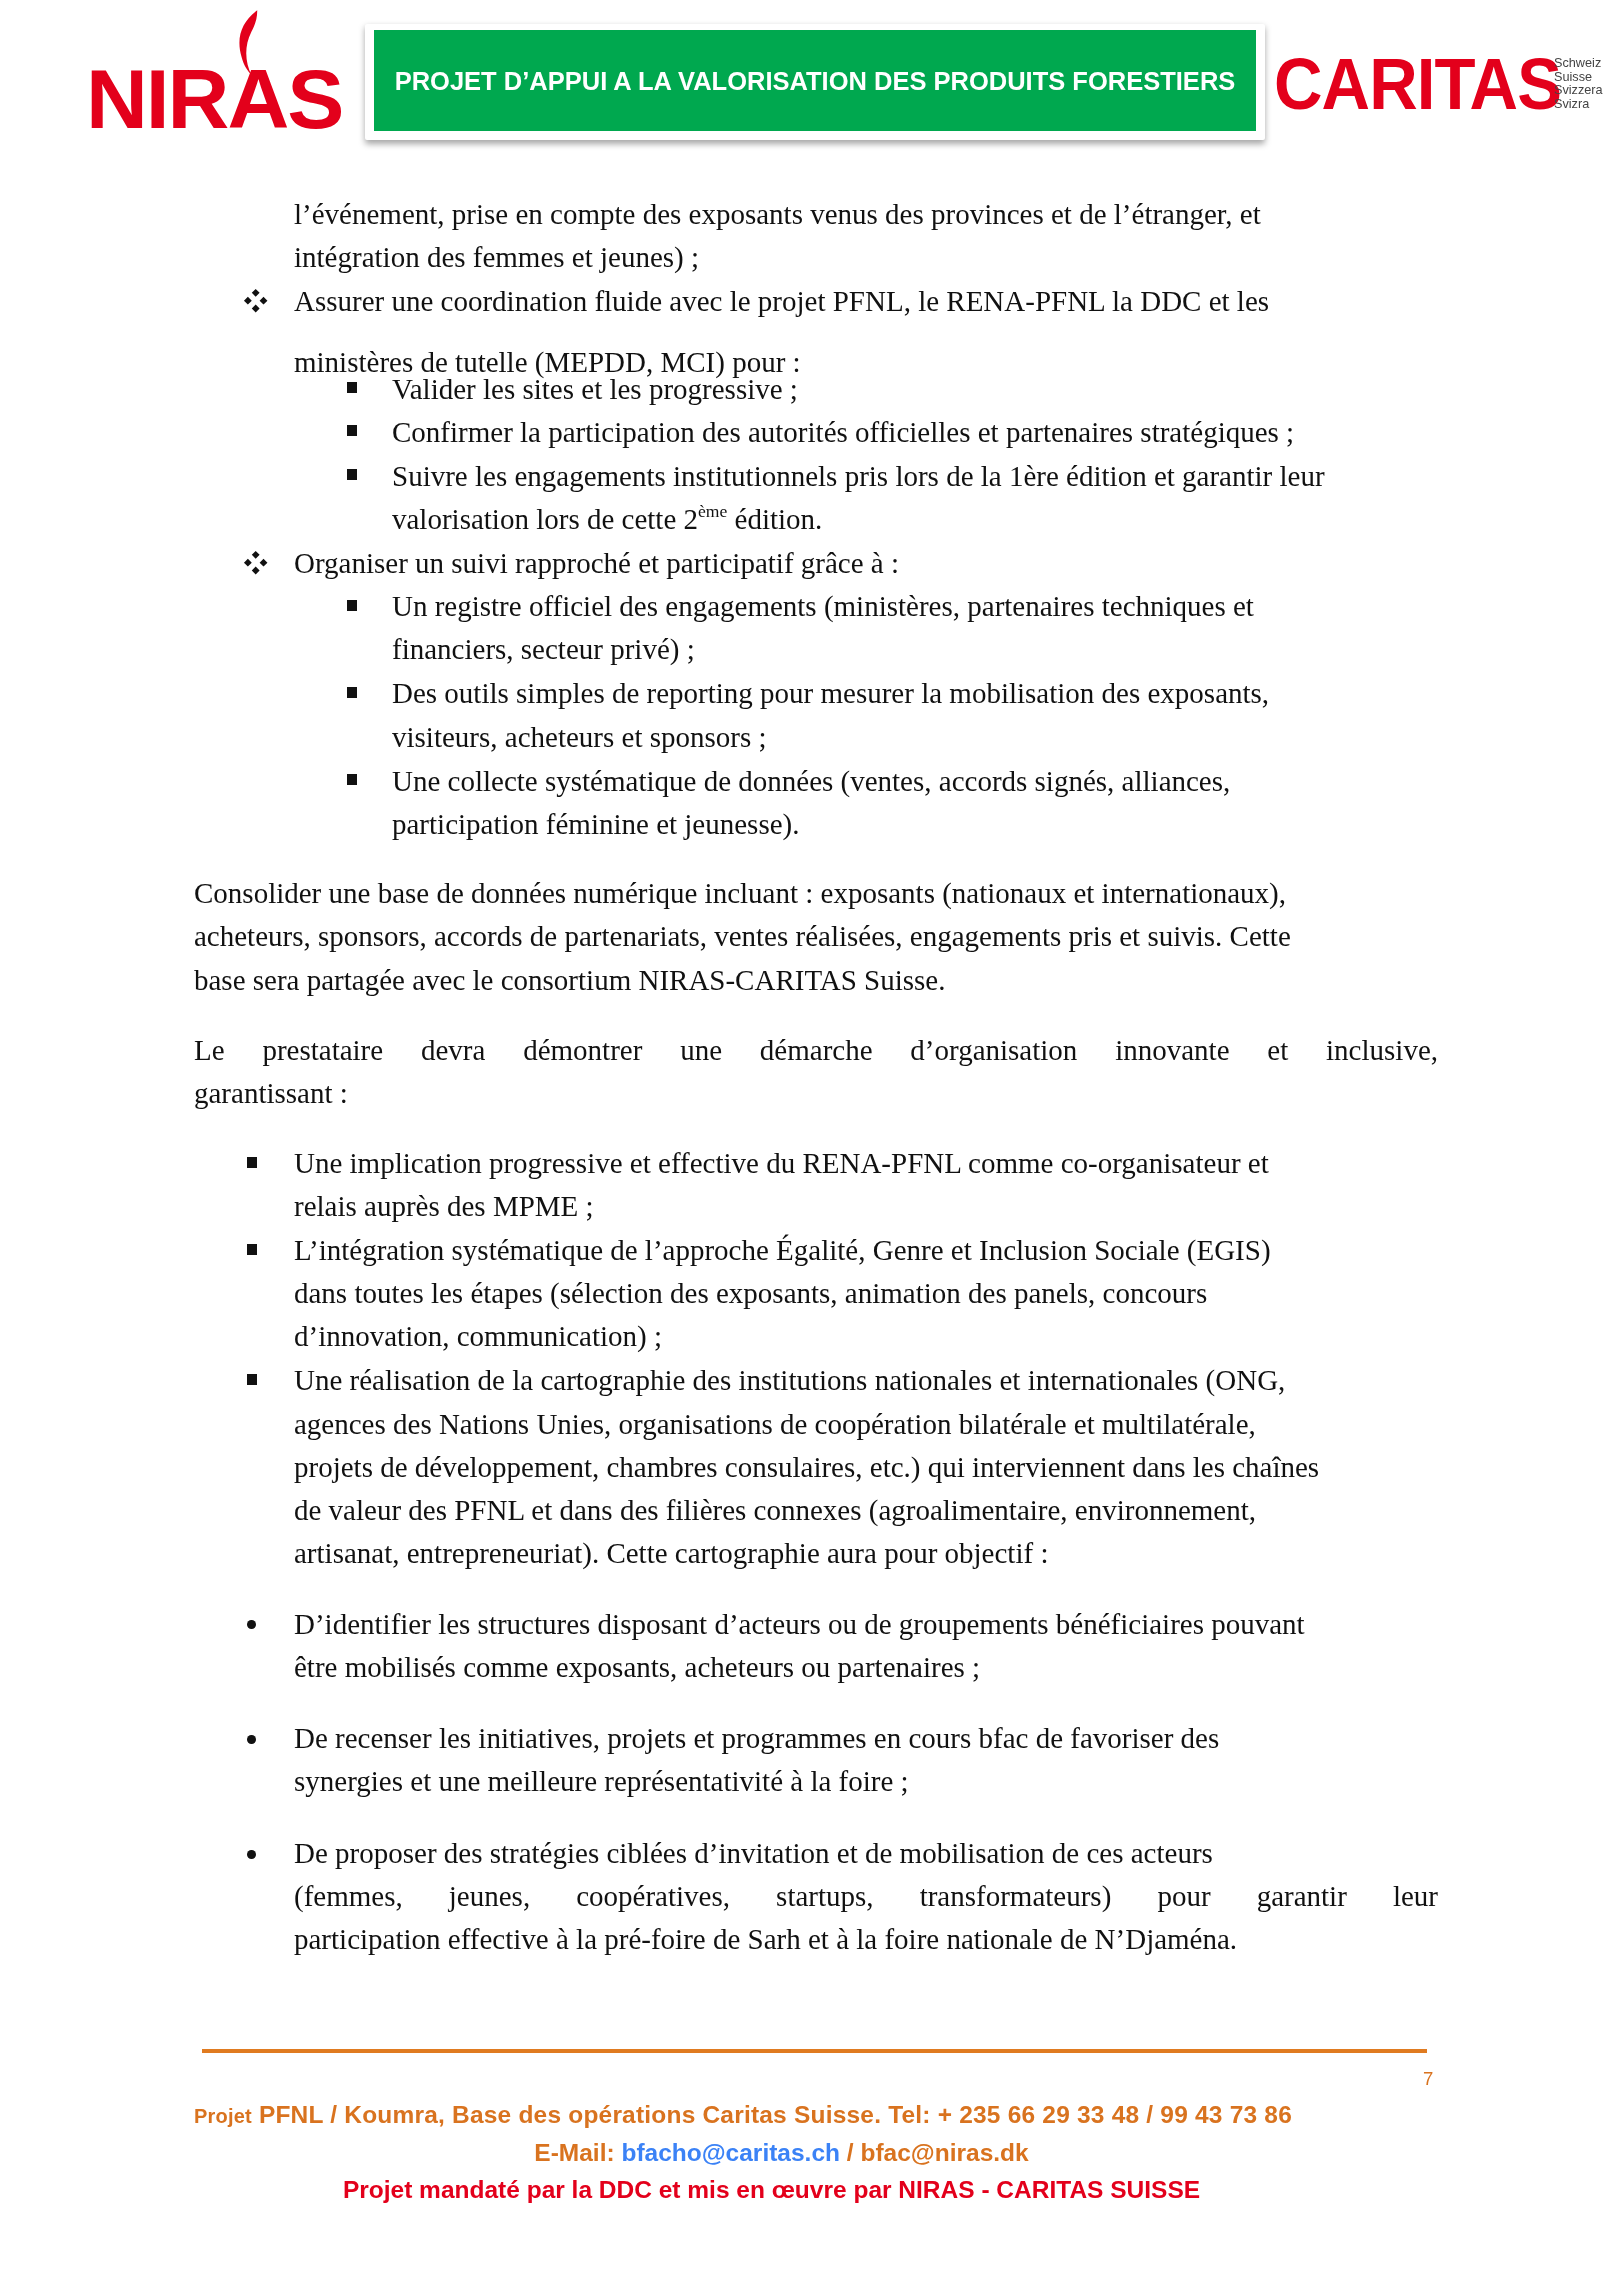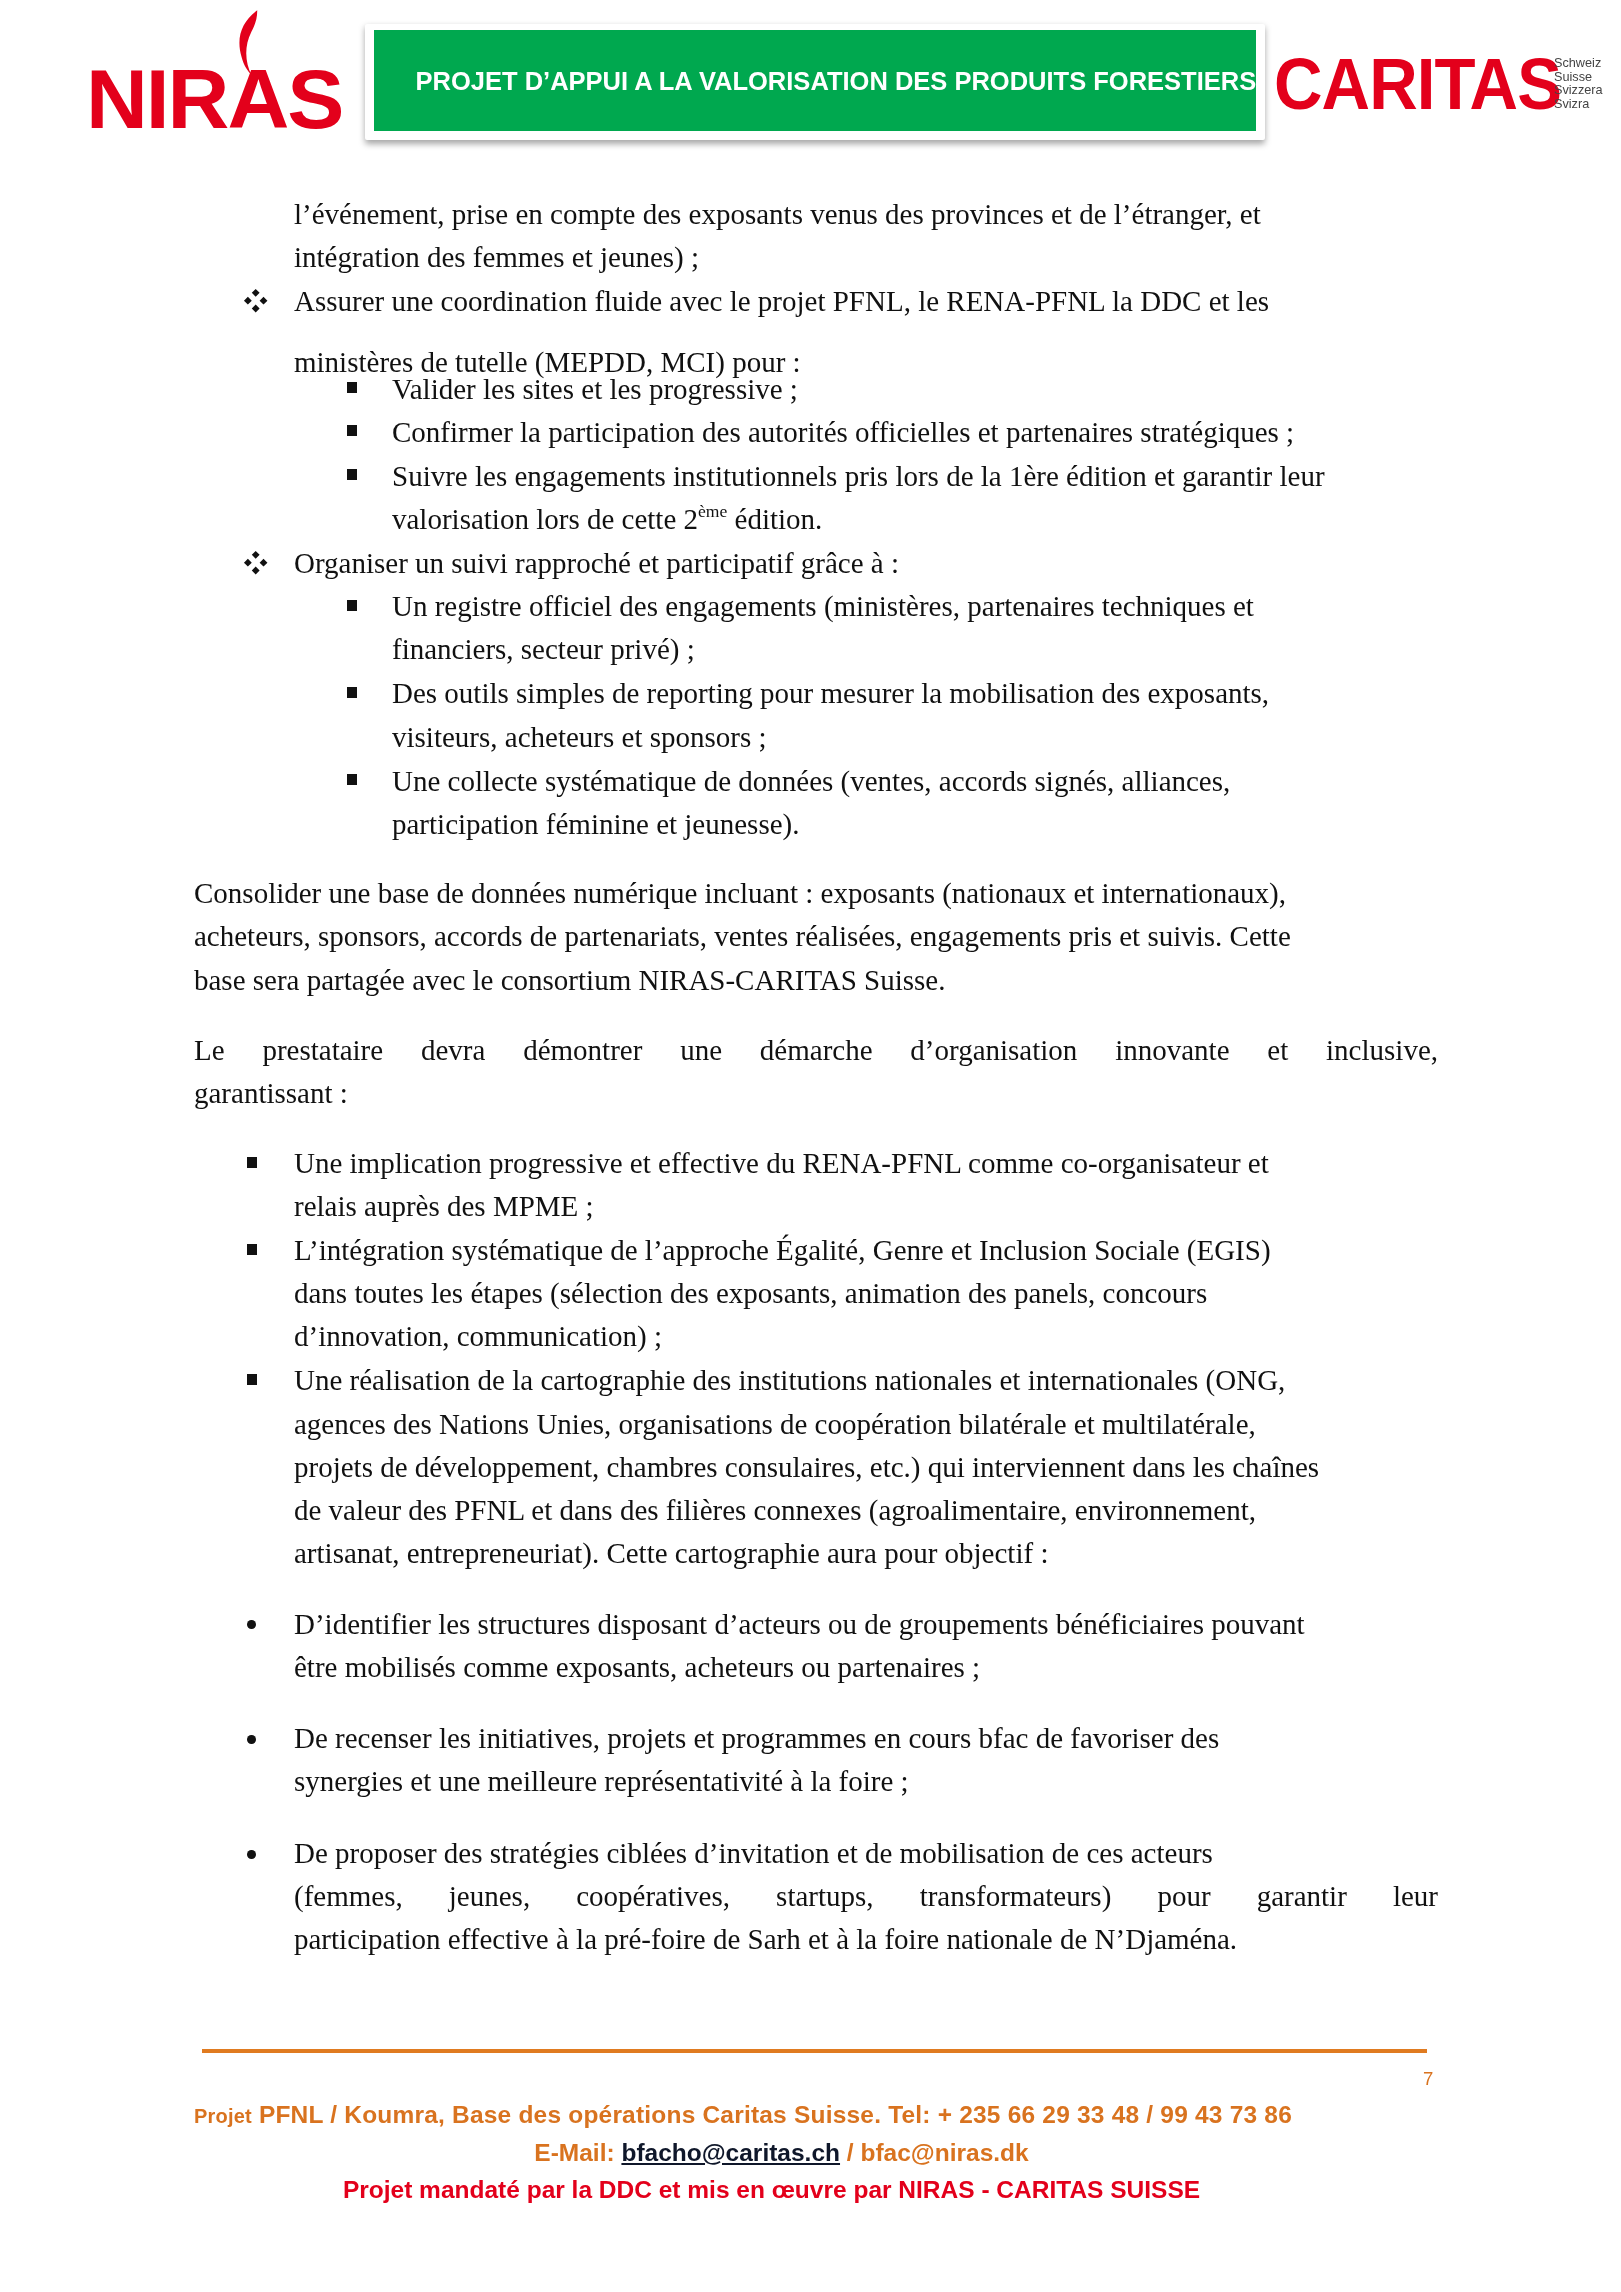--- a/index.html
+++ b/index.html
@@ -3,41 +3,41 @@
 <meta charset="utf-8">
 <style>
   html, body { margin: 0; padding: 0; background: #ffffff; }
   body { width: 1621px; height: 2293px; position: relative; overflow: hidden; font-family: "Liberation Serif", serif; color: #111; }
 
   
   .niras-logo { position: absolute; left: 86px; top: 5.9px; width: 260px; height: 116px; }
   .niras-text { position: absolute; left: 0; top: 51px; font-family: "Liberation Sans", sans-serif; font-weight: bold; font-size: 84px; letter-spacing: -2px; color: #e3001b; line-height: 1; transform: scaleX(1.02); transform-origin: left; }
   .niras-swoosh { position: absolute; left: 142px; top: 2px; }
   .header-banner-frame { position: absolute; left: 365px; top: 23.5px; width: 900px; height: 116px; background: #ffffff; box-shadow: 0 3.9px 5.9px rgba(0,0,0,0.35); border-radius: 2px; }
-  .header-banner { position: absolute; left: 8.8px; top: 6.9px; right: 8.8px; bottom: 8.8px; background: #00a84f; color: #fff; font-family: "Liberation Sans", sans-serif; font-weight: bold; font-size: 25.5px; text-align: center; display: flex; flex-direction: column; justify-content: center; line-height: 42px; letter-spacing: 0px; align-items: flex-end; }
+  .header-banner { position: absolute; left: 8.8px; top: 6.9px; right: 8.8px; bottom: 8.8px; background: #00a84f; color: #fff; font-family: "Liberation Sans", sans-serif; font-weight: bold; font-size: 25.5px; text-align: center; display: flex; flex-direction: column; justify-content: center; line-height: 42px; letter-spacing: 0px; }
   .caritas-logo { position: absolute; left: 1274px; top: 45px; width: 294px; height: 78px; }
   .caritas-word { position: absolute; left: 0; top: 0; font-family: "Liberation Sans", sans-serif; font-weight: bold; font-size: 73px; color: #e3001b; line-height: 78px; letter-spacing: -1px; transform: scaleX(0.92); transform-origin: left; }
   .caritas-langs { position: absolute; left: 280px; top: 11.8px; font-family: "Liberation Sans", sans-serif; font-size: 12.7px; line-height: 13.7px; color: #444; }
 
   
   .content { position: absolute; left: 0; top: 0; width: 1621px; }
   .line-block { position: absolute; font-size: 29px; line-height: 44px; text-align: justify; }
   .diamond { position: absolute; width: 27.4px; height: 27.4px; }
   .square { position: absolute; width: 9.8px; height: 10.8px; background: #111; }
   .dot { position: absolute; width: 8.8px; height: 8.8px; border-radius: 50%; background: #111; }
   sup { font-size: 17.6px; line-height: 0; vertical-align: 11.8px; }
 
   
   .footer-rule { position: absolute; left: 202px; top: 2049px; width: 1225px; height: 3.9px; background: #e07b20; }
   .page-number { position: absolute; left: 1423px; top: 2068px; font-family: "Liberation Sans", sans-serif; font-size: 18.6px; color: #d9731f; }
   .footer-line { position: absolute; left: 0; width: 1621px; font-family: "Liberation Sans", sans-serif; font-weight: bold; font-size: 24.5px; text-align: left; }
   .footer-contact { top: 2101px; left: 194px; color: #d9731f; letter-spacing: 0.2px; }
   .footer-contact .small { font-size: 20px; }
   .footer-email { top: 2139px; text-align: center; color: #d9731f; left: -29px; }
-  .footer-email a { color: #0f172a; text-decoration: underline; }
+  .footer-email a { color: #3b82f6; }
   .footer-mandate { top: 2176px; text-align: center; color: #e3001b; left: -39px; }
 </style>
 </head>
 <body>
 
 <div class="niras-logo">
   <svg class="niras-swoosh" width="39" height="69" viewBox="0 0 40 70">
     <path d="M30 2 C 14 14, 8 30, 14 50 C 16 58, 20 64, 24 68 C 18 56, 16 40, 24 24 C 27 18, 30 12, 30 2 Z" fill="#e3001b"></path>
   </svg>
   <div class="niras-text">NIRAS</div>

